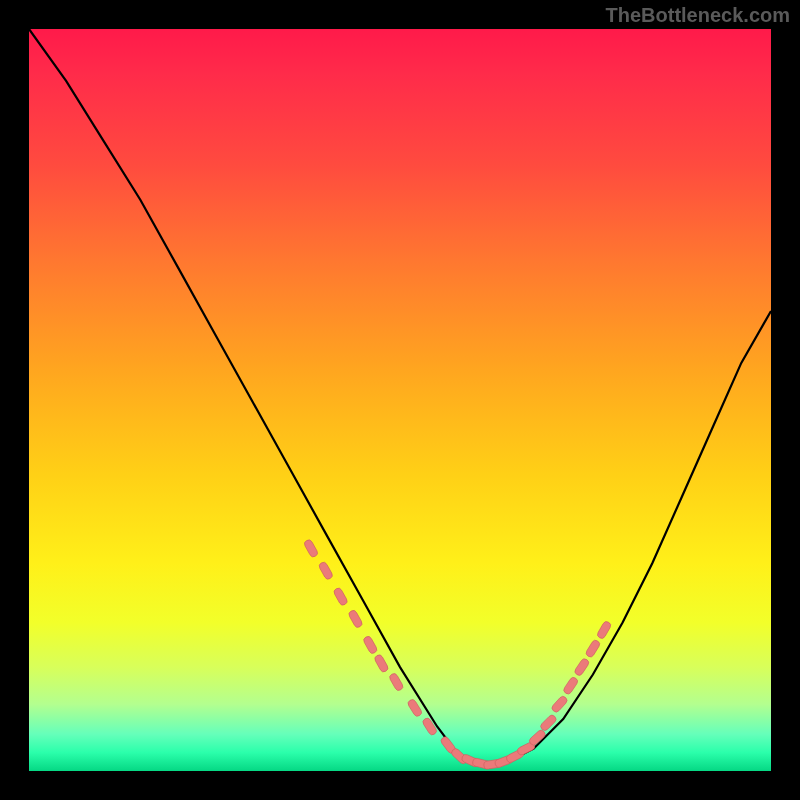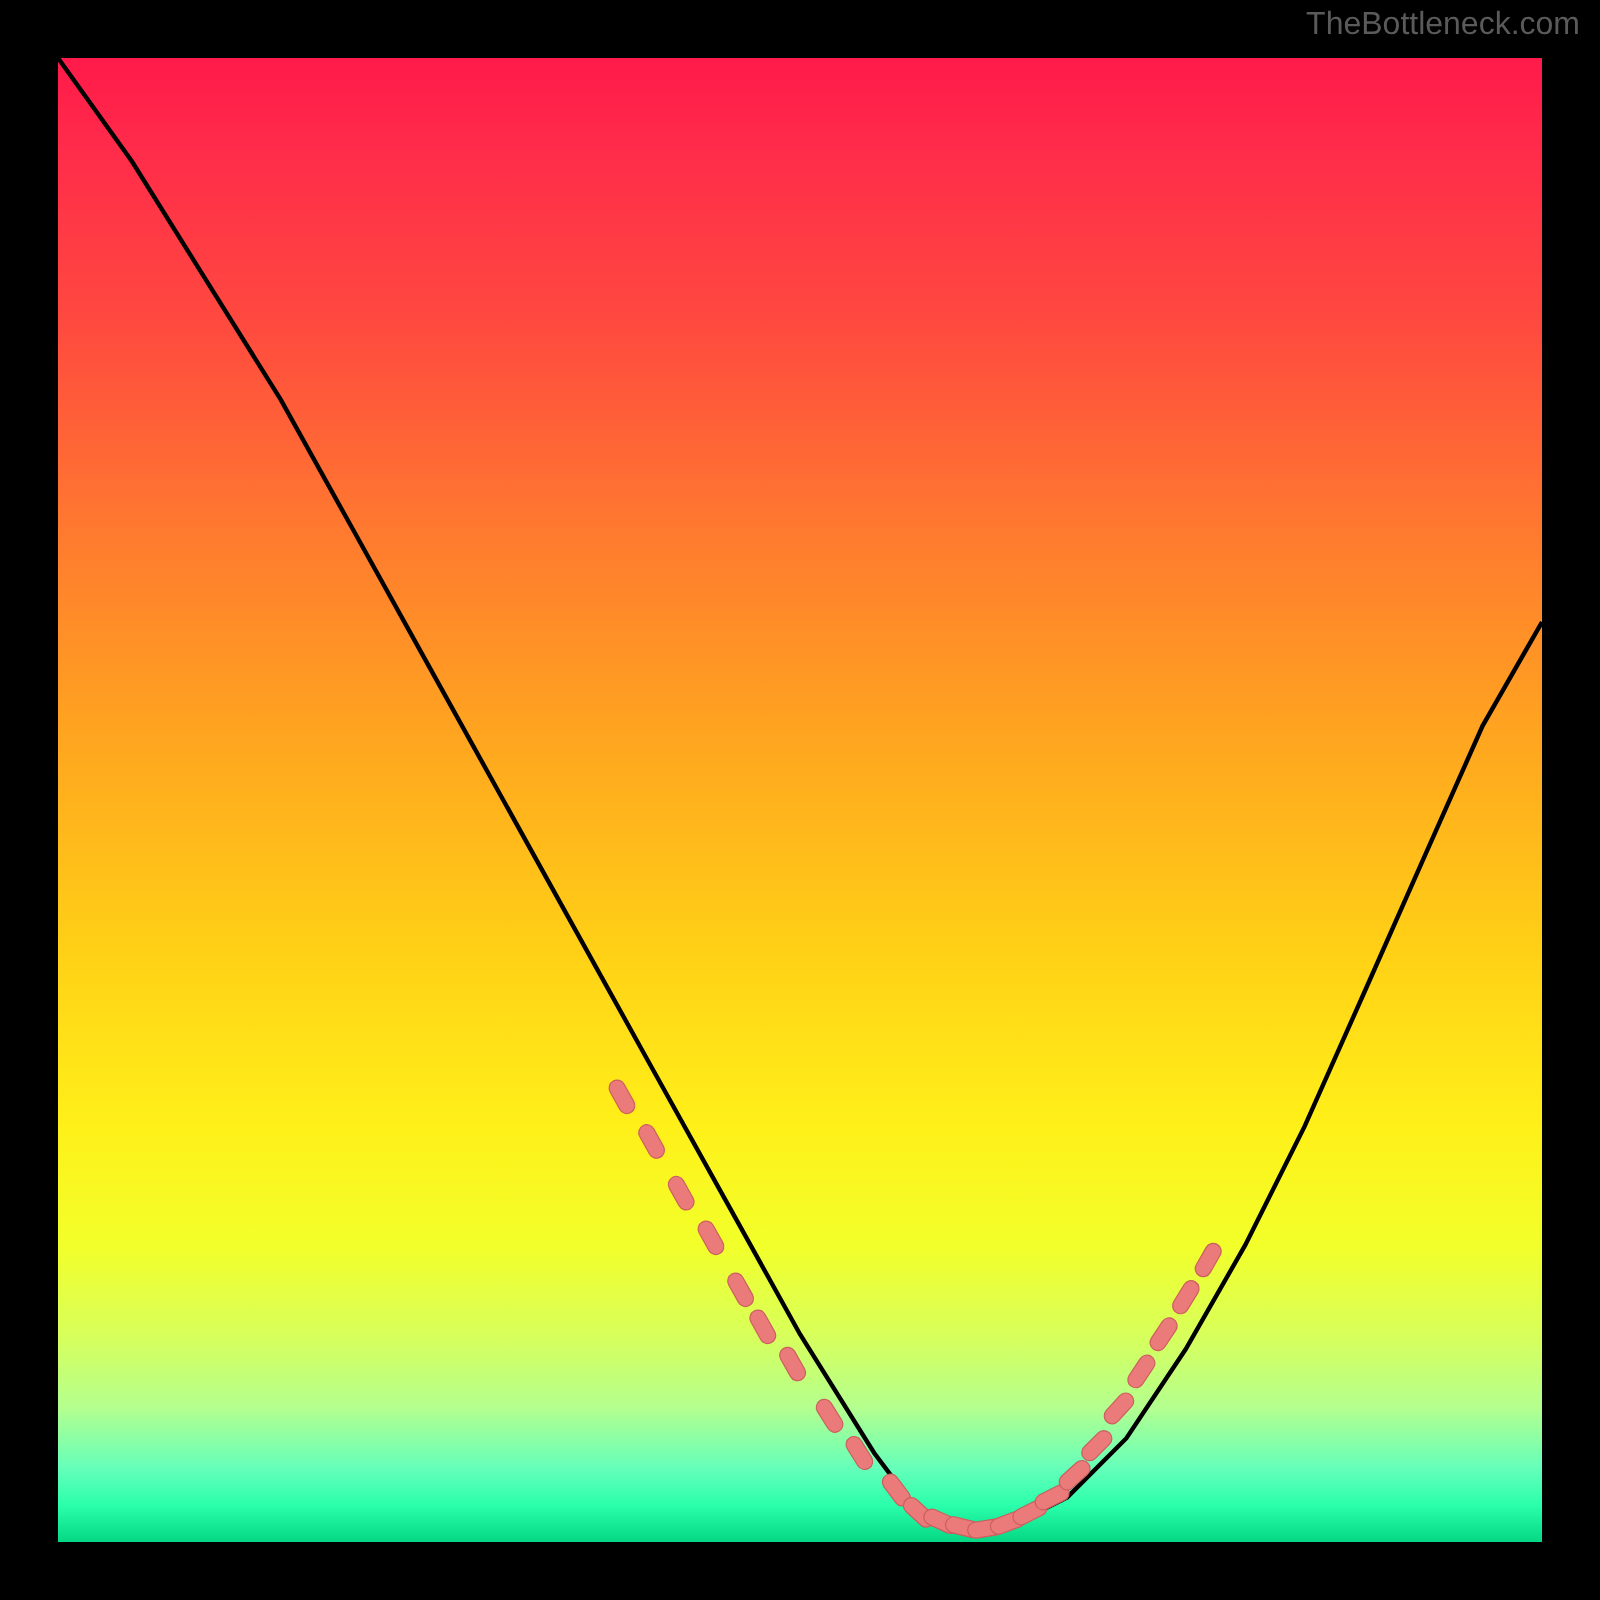--- a/index.html
+++ b/index.html
@@ -9,22 +9,22 @@
     height: 800px;
     background: #000000;
     overflow: hidden;
     font-family: Arial, Helvetica, sans-serif;
   }
   .watermark {
     position: absolute;
     top: 4px;
     right: 10px;
     color: #5a5a5a;
-    font-size: 16px;
-    font-weight: 400;
+    font-size: 20px;
+    font-weight: 700;
     z-index: 10;
   }
   .plot-area {
     position: absolute;
     left: 29px;
     top: 29px;
     width: 742px;
     height: 742px;
     background: linear-gradient(
       to bottom,

